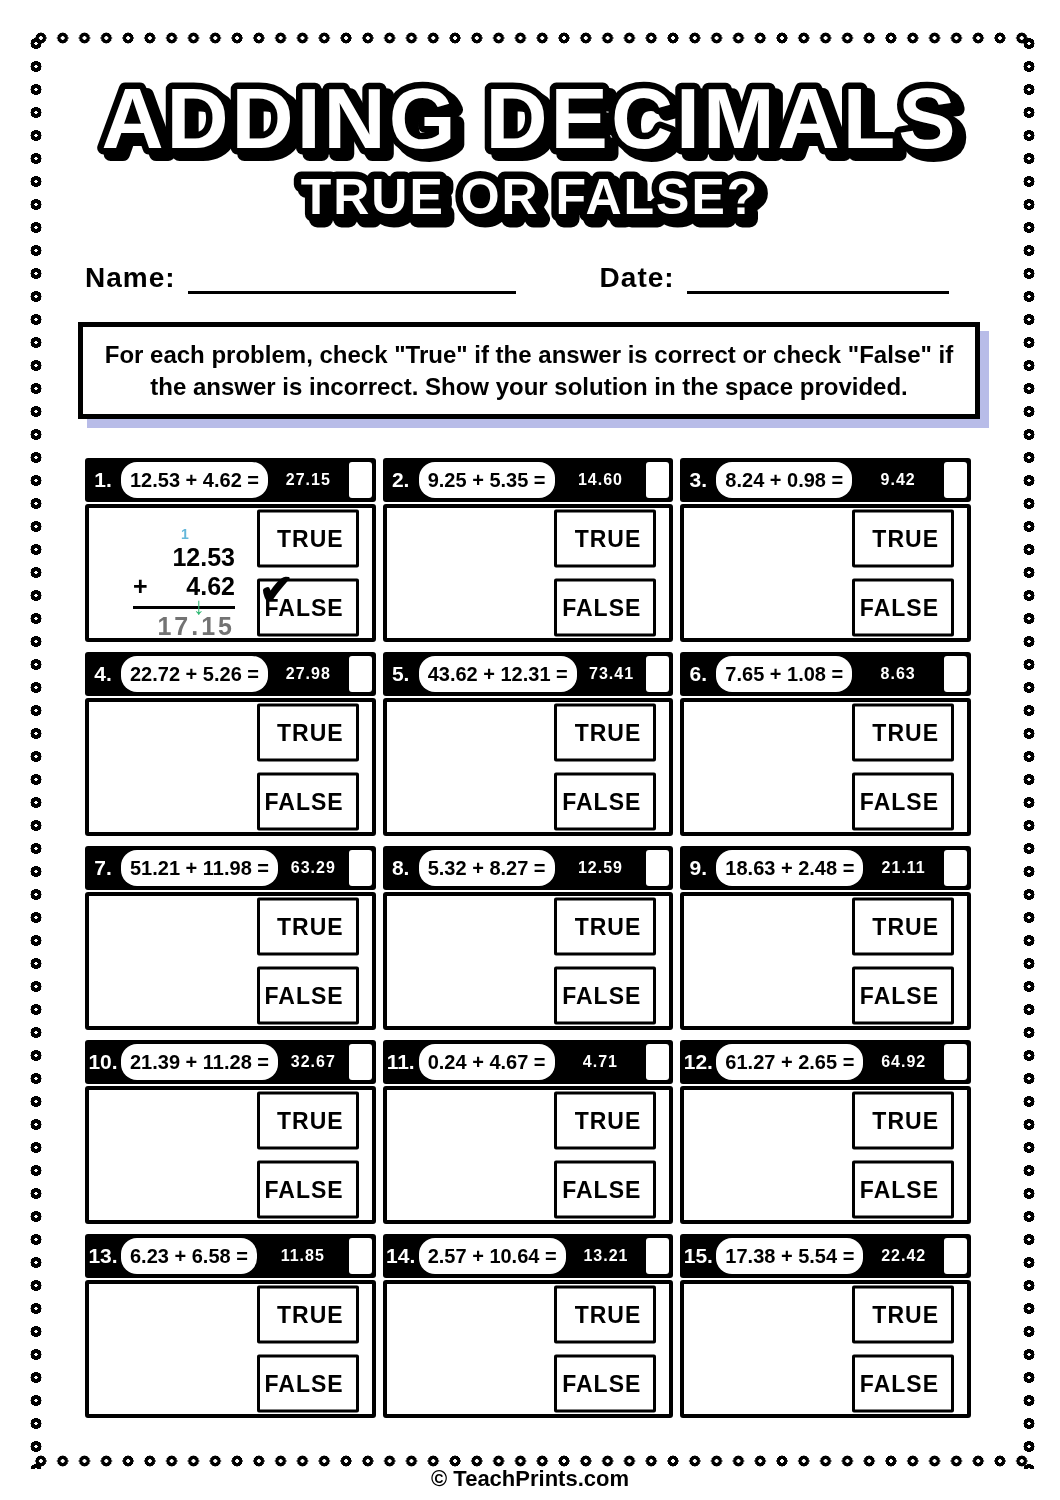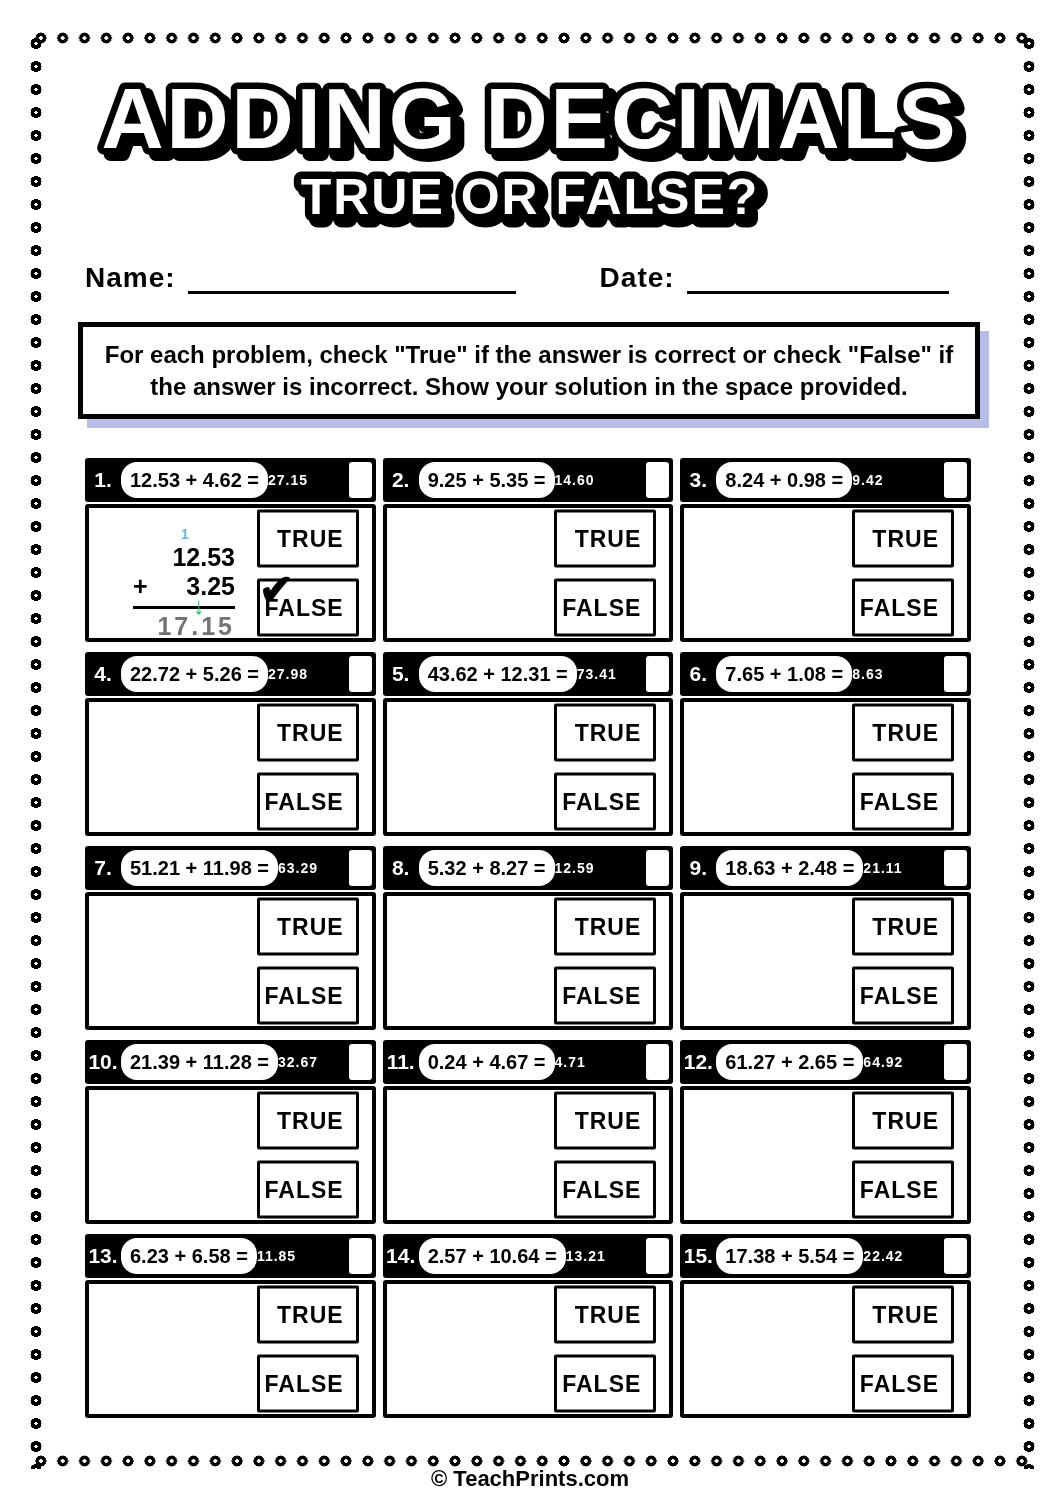--- a/index.html
+++ b/index.html
@@ -46,21 +46,21 @@
   }
   .cell-header {
     background:#000; height:44px; border-radius:3px;
     display:flex; align-items:center;
   }
   .pnum { color:#fff; width:36px; flex:none; text-align:center; font-size:21px; font-weight:700; }
   .peq  {
     background:#fff; border-radius:16px; height:36px; line-height:36px;
     padding:0 9px; font-size:20px; font-weight:700; white-space:nowrap; flex:none;
   }
-  .pans { color:#fff; flex:1; font-size:14px; font-weight:700; letter-spacing:1px; }
+  .pans { color:#fff; flex:1; text-align:center; font-size:16px; font-weight:700; letter-spacing:1px; }
   .notch { width:23px; height:36px; background:#fff; border-radius:3px; margin-right:4px; flex:none; }
   .work {
     border:4px solid #000; border-radius:3px; background:#fff;
     height:138px; margin-top:2px; position:relative;
   }
   .tf { position:absolute; right:13px; top:50%; transform:translateY(-50%); display:flex; flex-direction:column; gap:11px; }
   .tfbox {
     width:102px; height:58px; border:3px solid #000; border-radius:2px; background:#fff;
     display:flex; align-items:center; justify-content:flex-end; padding-right:12px;
     font-size:23px; font-weight:700; letter-spacing:1px; position:relative; cursor:pointer;
@@ -114,21 +114,21 @@
       <span class="peq">12.53 + 4.62 =</span>
       <span class="pans">27.15</span>
       <span class="notch"></span>
     </div>
     <div class="work">
       <div class="solution-block">
         <span class="carry">1</span>
         <div class="s1">12.53</div>
         <div class="s2">
           <span>+</span>
-          <span>3.25</span>
+          <span>4.62</span>
         </div>
         <div class="srule">
           <span class="arrow">↓</span>
         </div>
         <div class="sres">17.15</div>
       </div>
       <div class="tf">
         <div class="tfbox">
 
           <span>TRUE</span>

